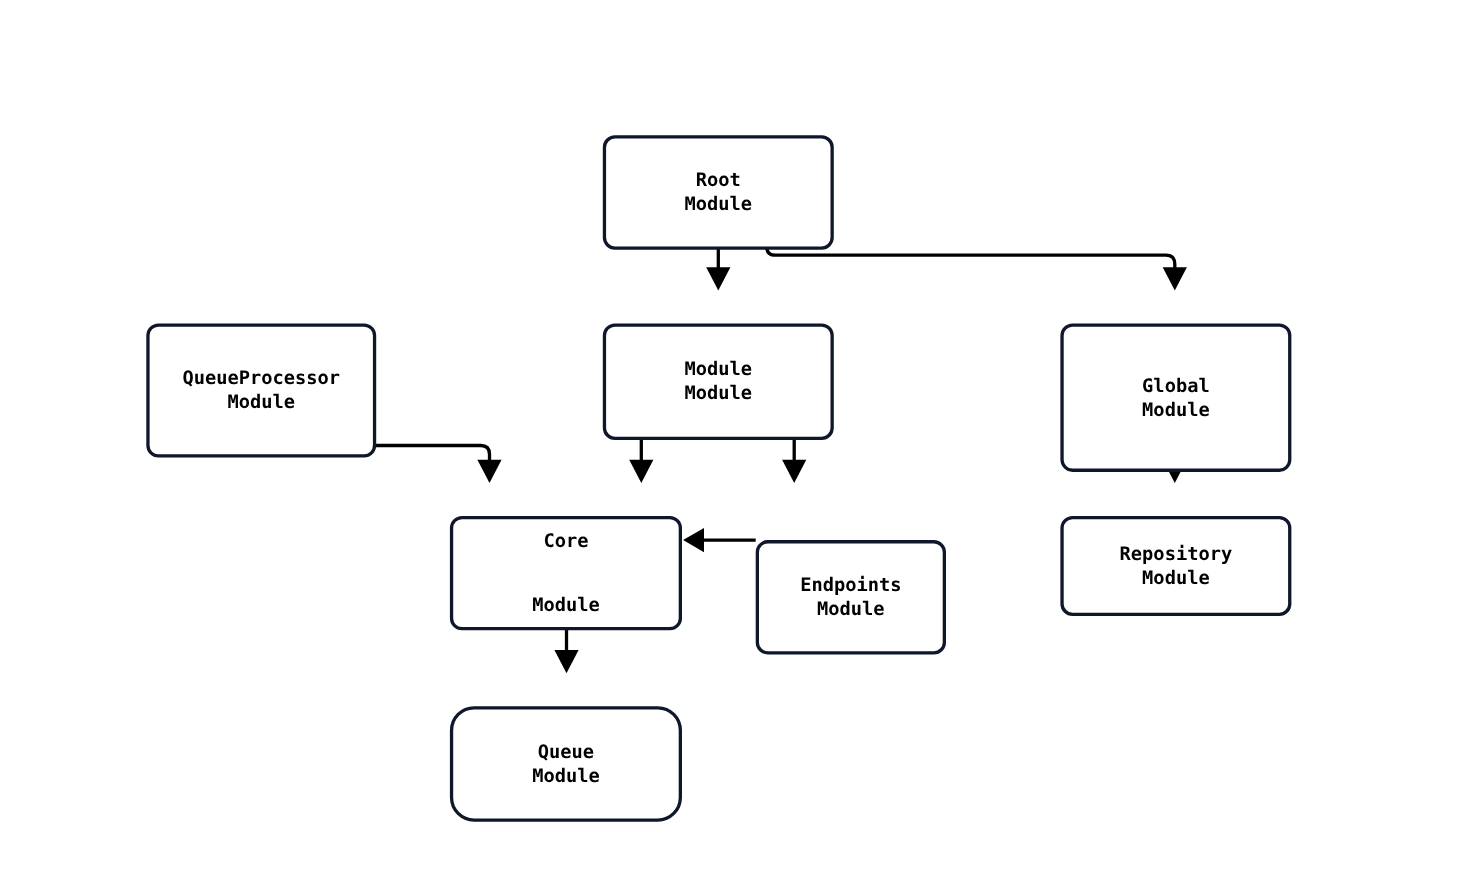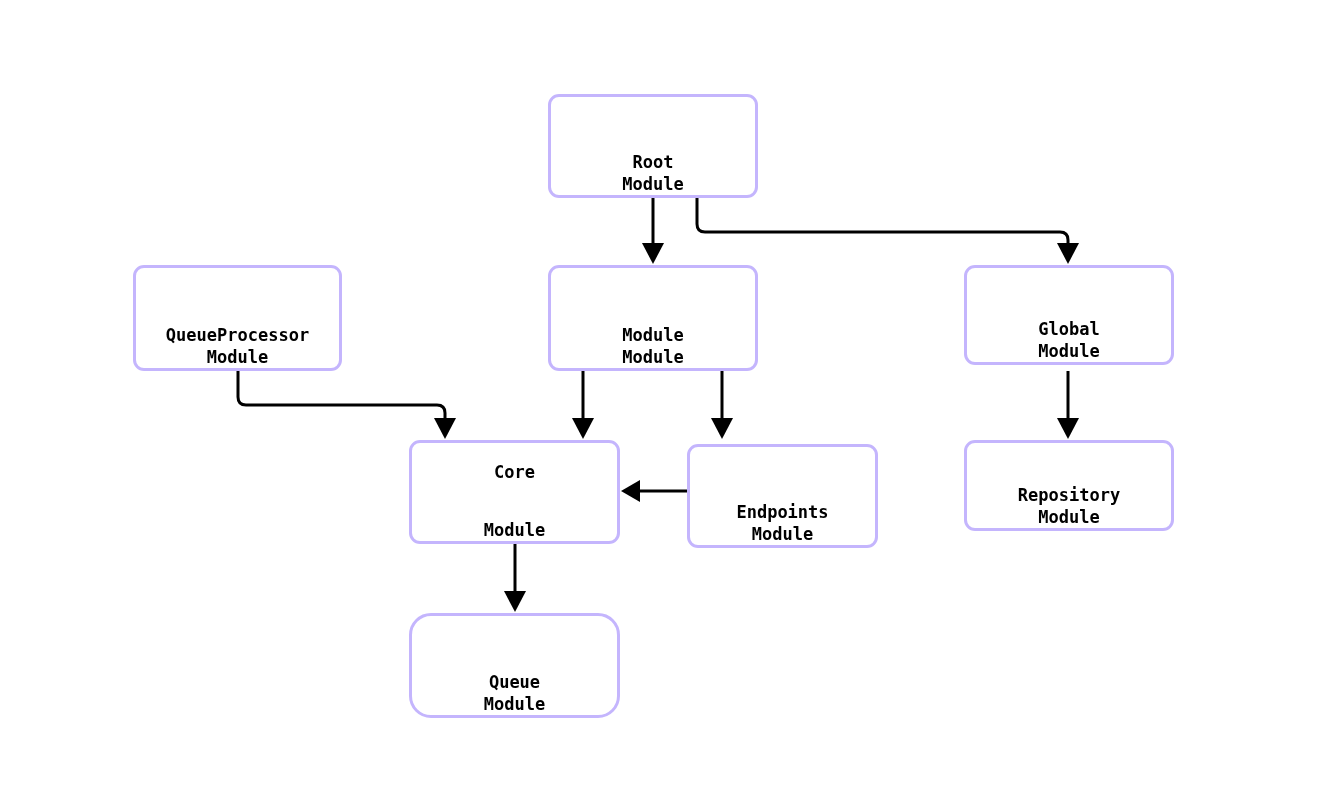--- a/index.html
+++ b/index.html
@@ -21,27 +21,28 @@
     left: 0;
     top: 0;
     width: 1337px;
     height: 809px;
     pointer-events: none;
   }
   .node {
     position: absolute;
     box-sizing: border-box;
     background: #ffffff;
-    border: 3px solid #c4b5fd;
+    border: 3px solid #0f172a;
     border-radius: 11px;
     display: flex;
     flex-direction: column;
     align-items: center;
-    justify-content: flex-end;
+    justify-content: center;
     z-index: 2;
+    margin-top: 29px;
   }
   .node-label {
     font-family: "DejaVu Sans Mono", "Liberation Mono", monospace;
     font-size: 17px;
     font-weight: bold;
     line-height: 22px;
     color: #000000;
     text-align: center;
     white-space: pre;
     letter-spacing: 0px;
@@ -93,41 +94,41 @@
       <path d="M 515 544 L 515 598" stroke="#000000" stroke-width="3" fill="none"></path>
       <polygon points="515,612 504,591 526,591" fill="#000000"></polygon>
     </g>
   </svg>
 
   <div class="node" style="left:548px; top:94px; width:210px; height:104px;">
     <div class="node-label">Root</div>
     <div class="node-label">Module</div>
   </div>
 
-  <div class="node" style="left:133px; top:265px; width:209px; height:106px;">
+  <div class="node" style="left:133px; top:265px; width:209px; height:122px;">
     <div class="node-label">QueueProcessor</div>
     <div class="node-label">Module</div>
   </div>
 
   <div class="node" style="left:548px; top:265px; width:210px; height:106px;">
     <div class="node-label">Module</div>
     <div class="node-label">Module</div>
   </div>
 
-  <div class="node" style="left:964px; top:265px; width:210px; height:100px;">
+  <div class="node" style="left:964px; top:265px; width:210px; height:135px;">
     <div class="node-label">Global</div>
     <div class="node-label">Module</div>
   </div>
 
   <div class="node" style="left:409px; top:440px; width:211px; height:104px;gap:36px;">
     <div class="node-label">Core</div>
     <div class="node-label">Module</div>
   </div>
 
-  <div class="node" style="left:687px; top:444px; width:191px; height:104px;">
+  <div class="node" style="left:687px; top:462px; width:173px; height:104px;">
     <div class="node-label">Endpoints</div>
     <div class="node-label">Module</div>
   </div>
 
   <div class="node" style="left:964px; top:440px; width:210px; height:91px;">
     <div class="node-label">Repository</div>
     <div class="node-label">Module</div>
   </div>
 
   <div class="node" style="left:409px; top:613px; width:211px; height:105px;border-radius:22px;">

